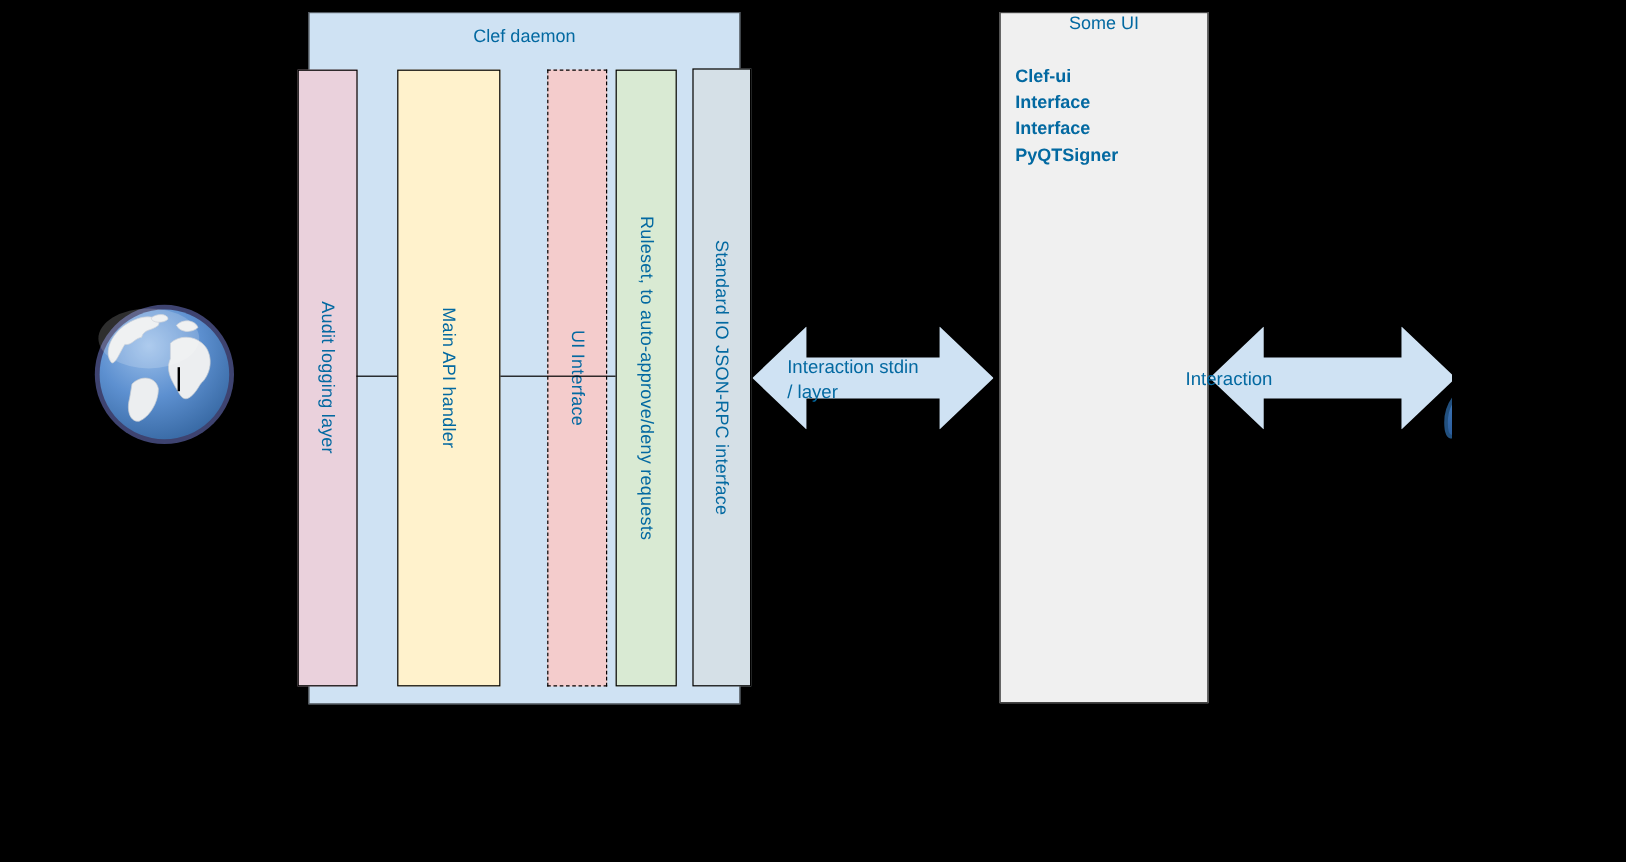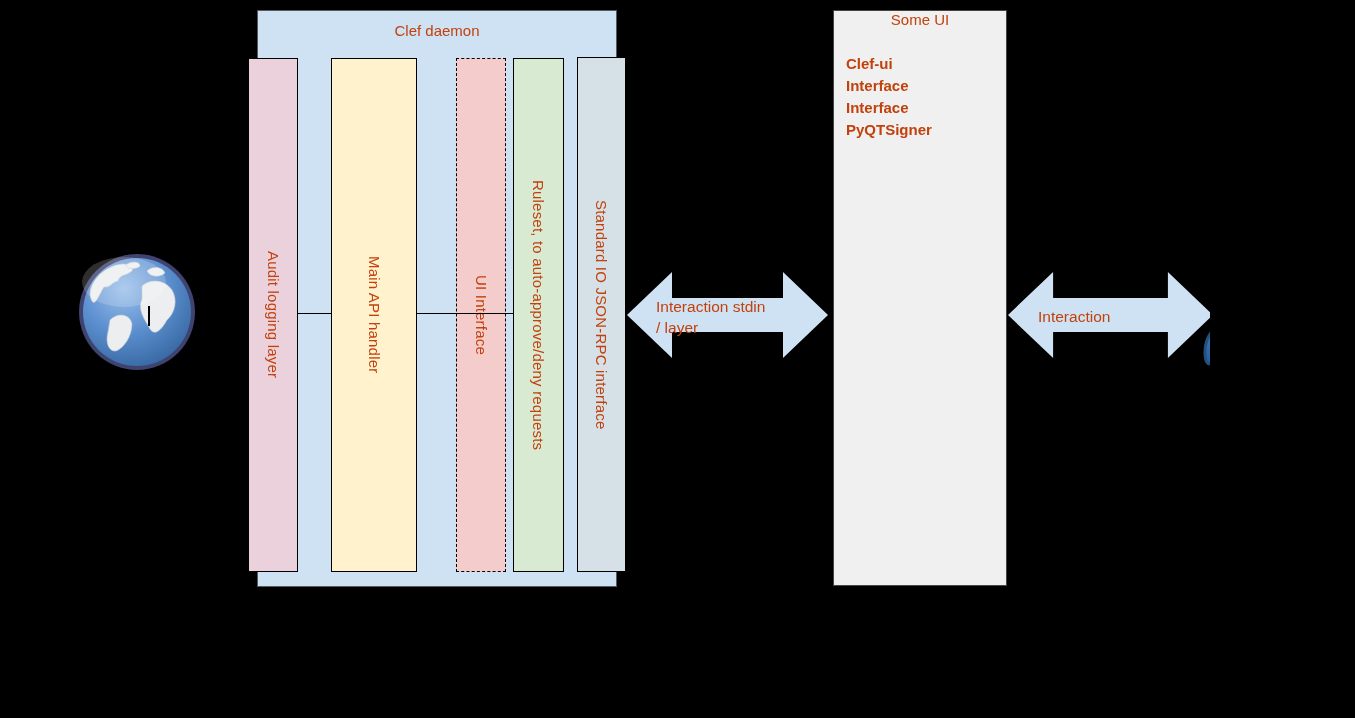--- a/index.html
+++ b/index.html
@@ -1,18 +1,18 @@
 <!DOCTYPE html>
 <html><head>
 <meta charset="utf-8">
 <style>
   html,body { margin:0; padding:0; background:#000; }
   #canvas {
     position:relative; width:1210px; height:718px; background:#000;
-    font-family:"Liberation Sans", sans-serif; color:#c2410c; overflow:hidden;
+    font-family:"Liberation Sans", sans-serif; color:#0369a1; overflow:hidden;
   }
 
   
   .box-clef {
     position:absolute; left:257px; top:10px; width:360px; height:577px;
     box-sizing:border-box; border:1px solid rgba(0,0,0,.6);
   }
   .clef-title { text-align:center; padding-top:11px; font-size:15px; }
 
   
@@ -42,21 +42,21 @@
     clip-path:polygon(0% 50%, 22.4% 0%, 22.4% 30.2%, 77.6% 30.2%, 77.6% 0%, 100% 50%,
                       77.6% 100%, 77.6% 69.8%, 22.4% 69.8%, 22.4% 100%);
   }
   #arrow-user {
     left:1008px; width:205px;
     clip-path:polygon(0% 50%, 22% 0%, 22% 30.2%, 78% 30.2%, 78% 0%, 100% 50%,
                       78% 100%, 78% 69.8%, 22% 69.8%, 22% 100%);
   }
   .arrow-label { position:absolute; font-size:15.5px; line-height:21px; }
   #label-stdio { left:656px; top:296px; }
-  #label-user  { left:1038px; top:306px; }
+  #label-user  { left:988px; top:306px; }
 
   
   .box-someui {
     position:absolute; left:833px; top:10px; width:174px; height:576px;
     box-sizing:border-box; border:1px solid #444;
   }
   .someui-title { text-align:center; font-size:15px; }
   .someui-list { margin:25px 0 0 12px; font-size:15px; line-height:22px;font-weight:bold; }
 
   .icon { position:absolute; }

